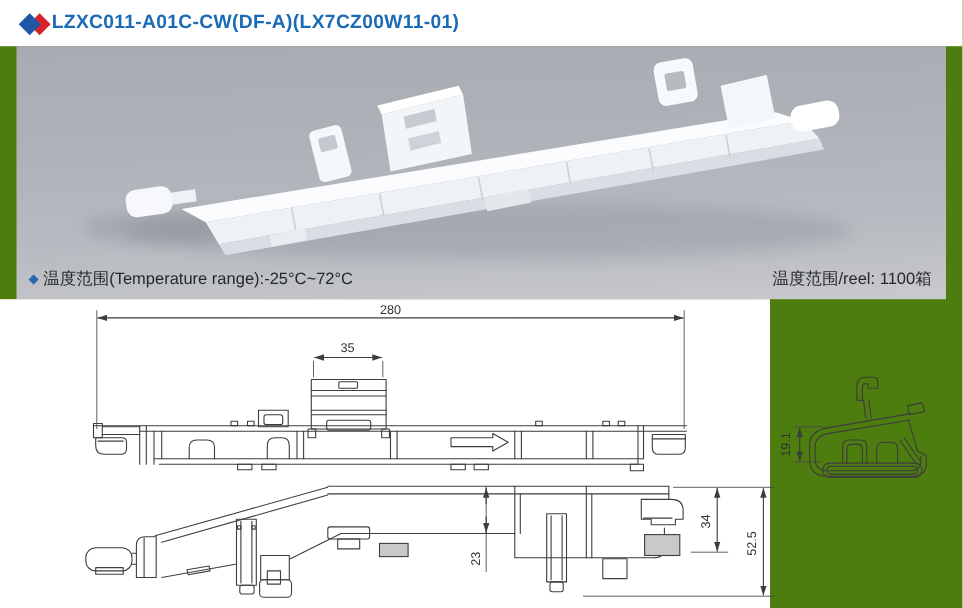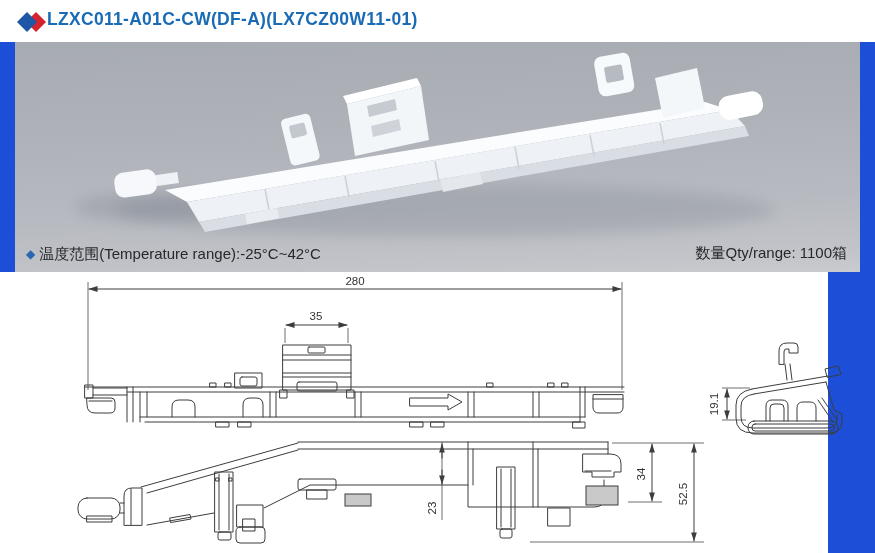--- a/index.html
+++ b/index.html
@@ -1,37 +1,37 @@
 <!DOCTYPE html>
 <html><head>
 <meta charset="utf-8">
 <style>
   * { margin:0; padding:0; box-sizing:border-box; }
   html,body { width:875px; height:553px; background:#ffffff; overflow:hidden;
               font-family:"Liberation Sans", sans-serif; }
-  #stage { position:relative; width:875px; height:553px; background:#1d4ed8; }
+  #stage { position:relative; width:875px; height:553px; background:#4d7c0f; }
 
   
   .hdr { position:absolute; left:0; top:0; width:875px; height:42px; background:#fff; }
   .hdr .dia { position:absolute; left:17px; top:11px; width:30px; height:22px; }
   .hdr .ttl { position:absolute; left:47px; top:9px; font-size:17.5px; font-weight:700;
               letter-spacing:.3px; color:#1a6bb5; white-space:nowrap; }
 
   
   .photo { position:absolute; left:15px; top:42px; width:845px; height:230px;
            background:linear-gradient(178deg,#a7abb2 0%,#aeb1b8 35%,#b7bac0 70%,#c2c4c9 92%,#c9cbcf 100%);
            overflow:hidden; }
   .photo svg.part { position:absolute; left:0; top:0; }
   .specs { position:absolute; left:11px; bottom:7px; }
   .spec-row { font-size:15px; line-height:22px; color:#26282b; white-space:nowrap; }
   .spec-row .blt { color:#2a66b0; font-size:12px; margin-right:4px; vertical-align:1px; }
   .qty { position:absolute; right:13px; bottom:9px; font-size:15px; color:#26282b; white-space:nowrap; }
 
   
-  .draw { position:absolute; left:0; top:272px; width:828px; height:281px; background:#fff; }
+  .draw { position:absolute; left:0; top:272px; width:700px; height:281px; background:#fff; }
   svg text.dim { font-family:"Liberation Sans", sans-serif; font-size:11.5px; fill:#333; }
   svg .ln { stroke:#3d3d3d; stroke-width:1; fill:none; stroke-linejoin:round; stroke-linecap:round; }
   svg .thin { stroke:#4a4a4a; stroke-width:.8; fill:none; }
   svg .shade { fill:#c9c9c9; stroke:#3d3d3d; stroke-width:1; }
 </style>
 </head>
 <body>
 
 <div id="stage">
 
@@ -91,24 +91,24 @@
           <rect x="0" y="0" width="44" height="24" rx="10" fill="#ffffff"></rect>
         </g>
 
         <polygon points="425,138 465,130 468,142 428,150" fill="#e4e8ed"></polygon>
         <polygon points="230,172 262,166 264,176 232,182" fill="#e9edf1"></polygon>
       </g>
     </svg>
 
     <div class="specs">
       <div class="spec-row">
-        <span class="blt">◆</span><span>温度范围(Temperature range):-25°C~42°C</span>
+        <span class="blt">◆</span><span>温度范围(Temperature range):-25°C~72°C</span>
       </div>
     </div>
-    <div class="qty">数量Qty/range: 1100箱</div>
+    <div class="qty">温度范围/reel: 1100箱</div>
   </div>
 
   <div class="draw">
     <svg width="875" height="281" viewBox="0 0 875 281">
       <defs>
         <marker id="arw" viewBox="0 0 10 10" refX="9.5" refY="5" markerWidth="9" markerHeight="9" orient="auto-start-reverse">
           <path d="M0,1.8 L10,5 L0,8.2 Z" fill="#3d3d3d"></path>
         </marker>
       </defs>
 

